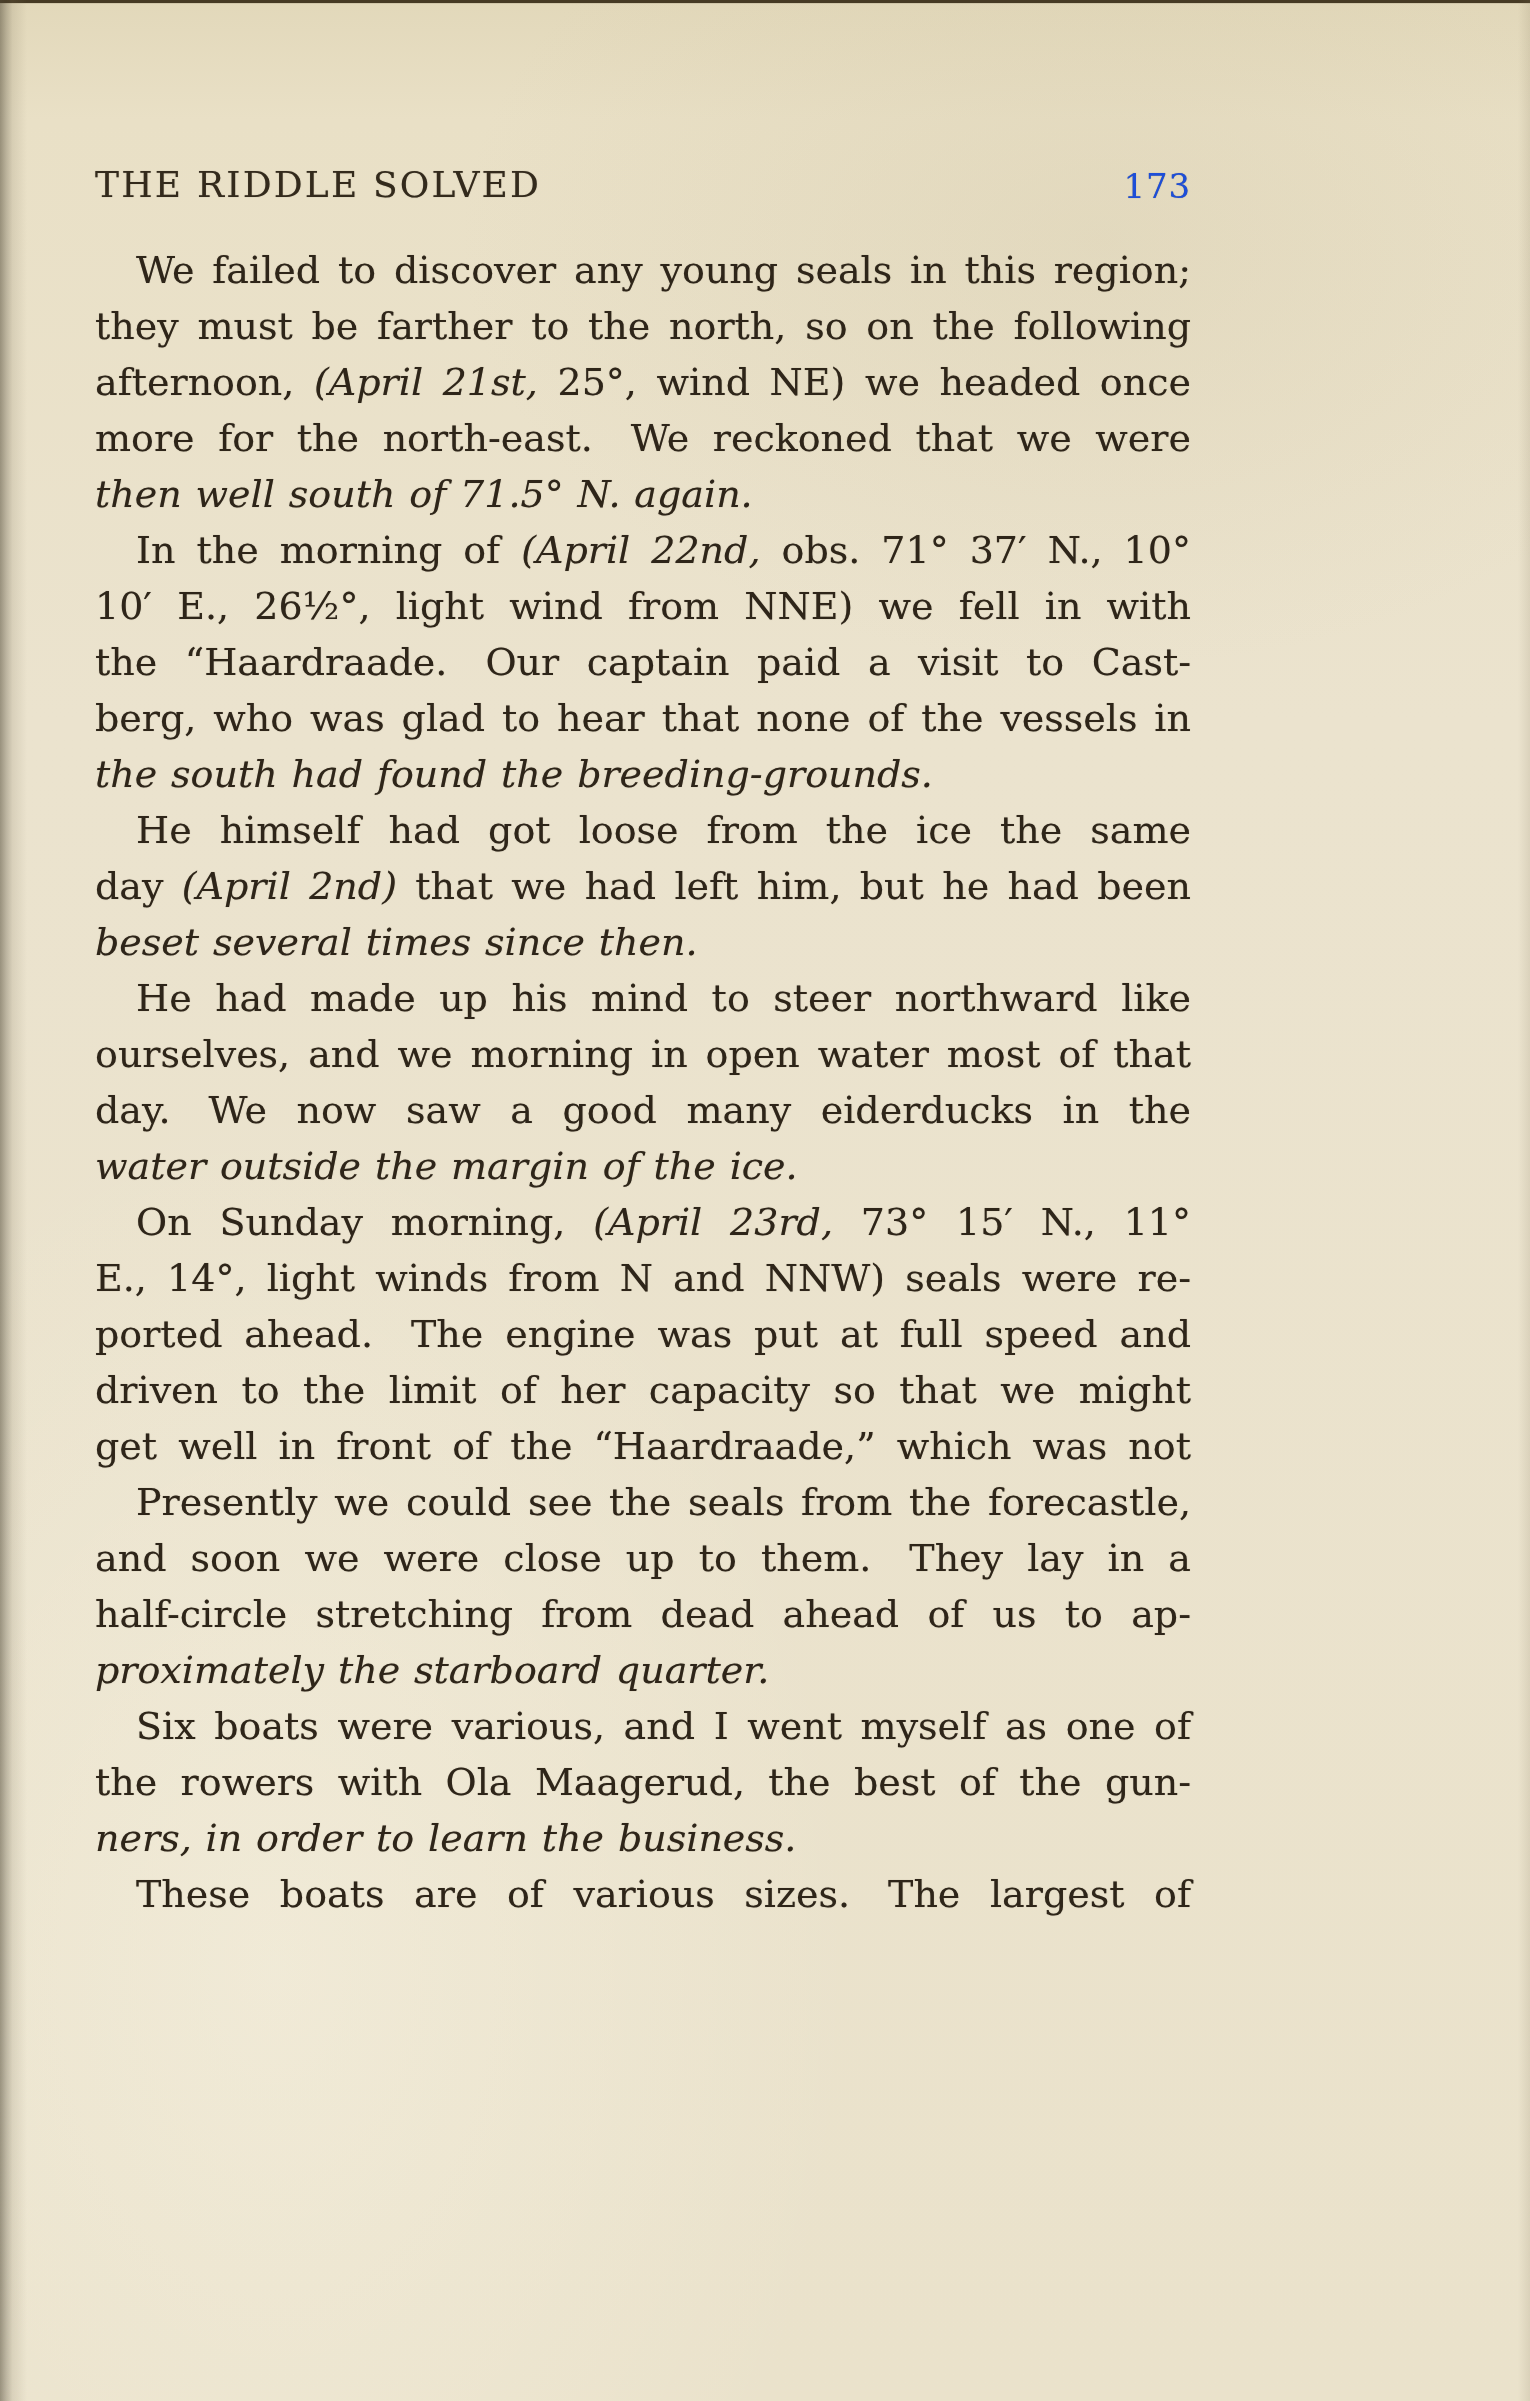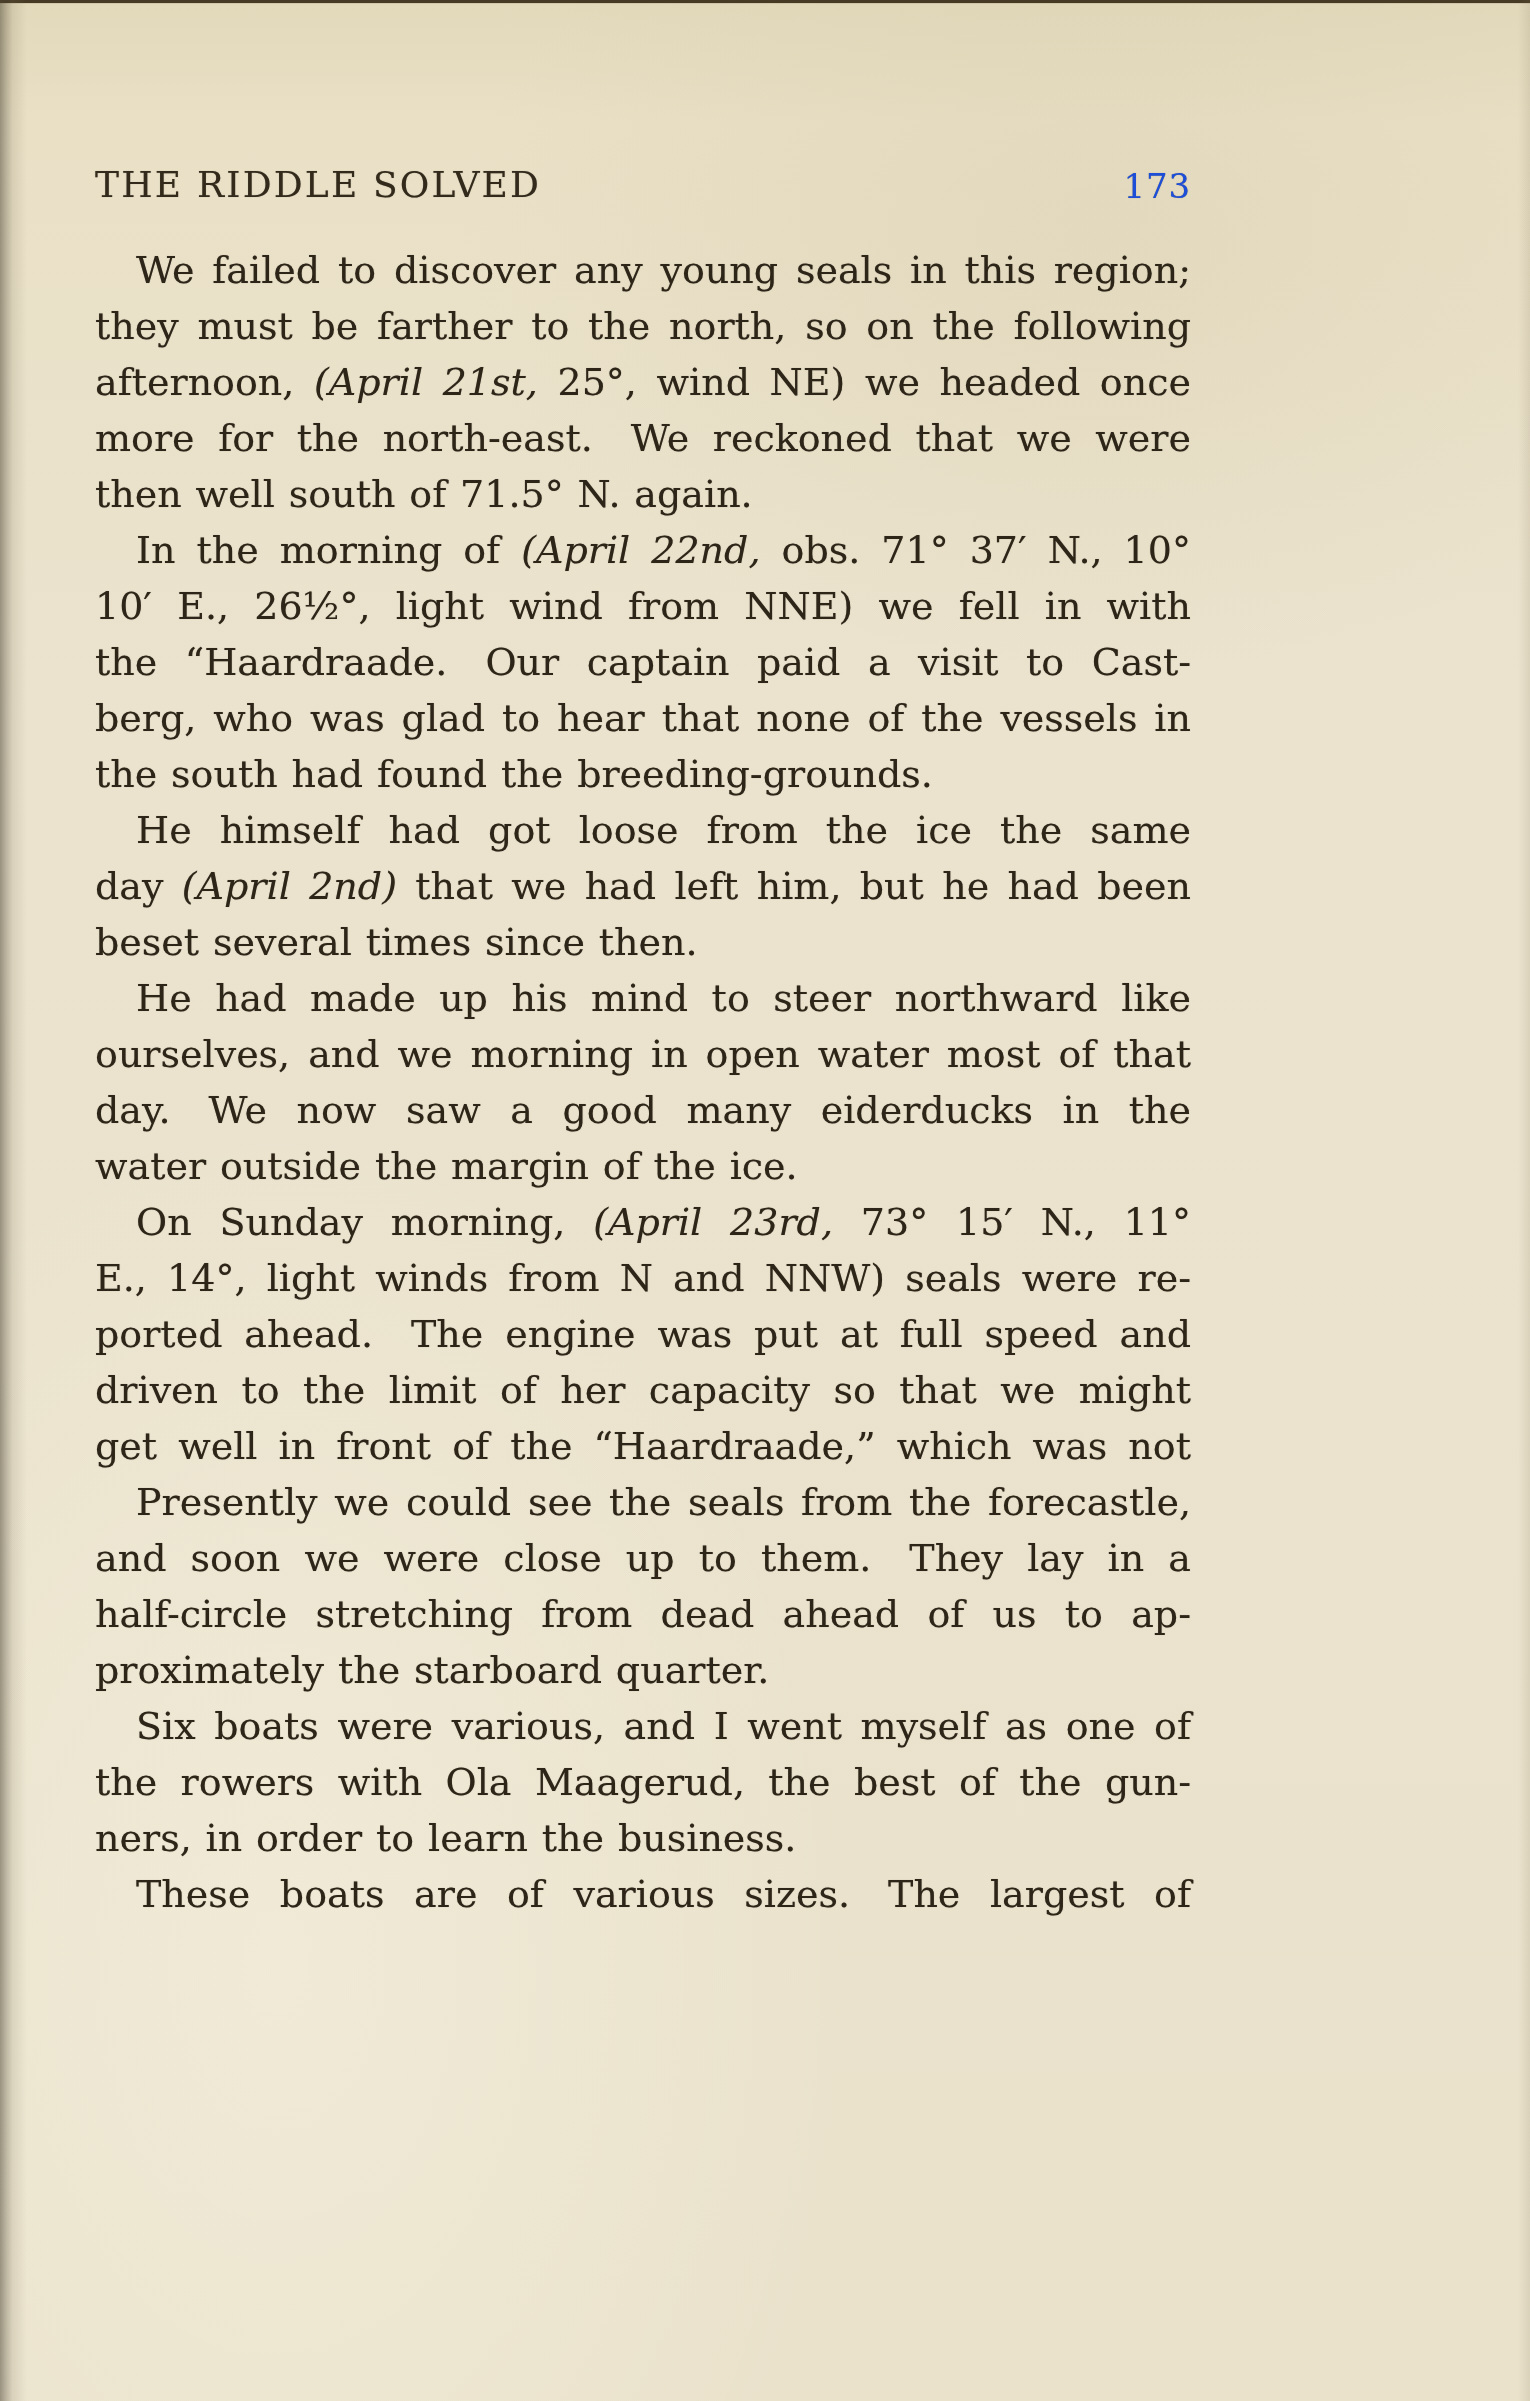--- a/index.html
+++ b/index.html
@@ -69,21 +69,21 @@
     word-spacing: 1.8px;
     text-shadow: 0 0 0.9px rgba(46,37,25,0.40);
   }
   .para { margin: 0; }
   .line {
     text-align: justify;
     text-align-last: justify;
     white-space: pre-wrap;
   }
   .line.first { text-indent: 41px; }
-  .line.end { text-align-last: left; }
+  .line.end { text-align-last: left; font-style: italic; }
   .it { font-style: italic; }
 </style>
 </head>
 <body>
 
 <div class="scan">
   <div class="top-edge"></div>
   <div class="left-edge"></div>
   <div class="right-edge"></div>
 

